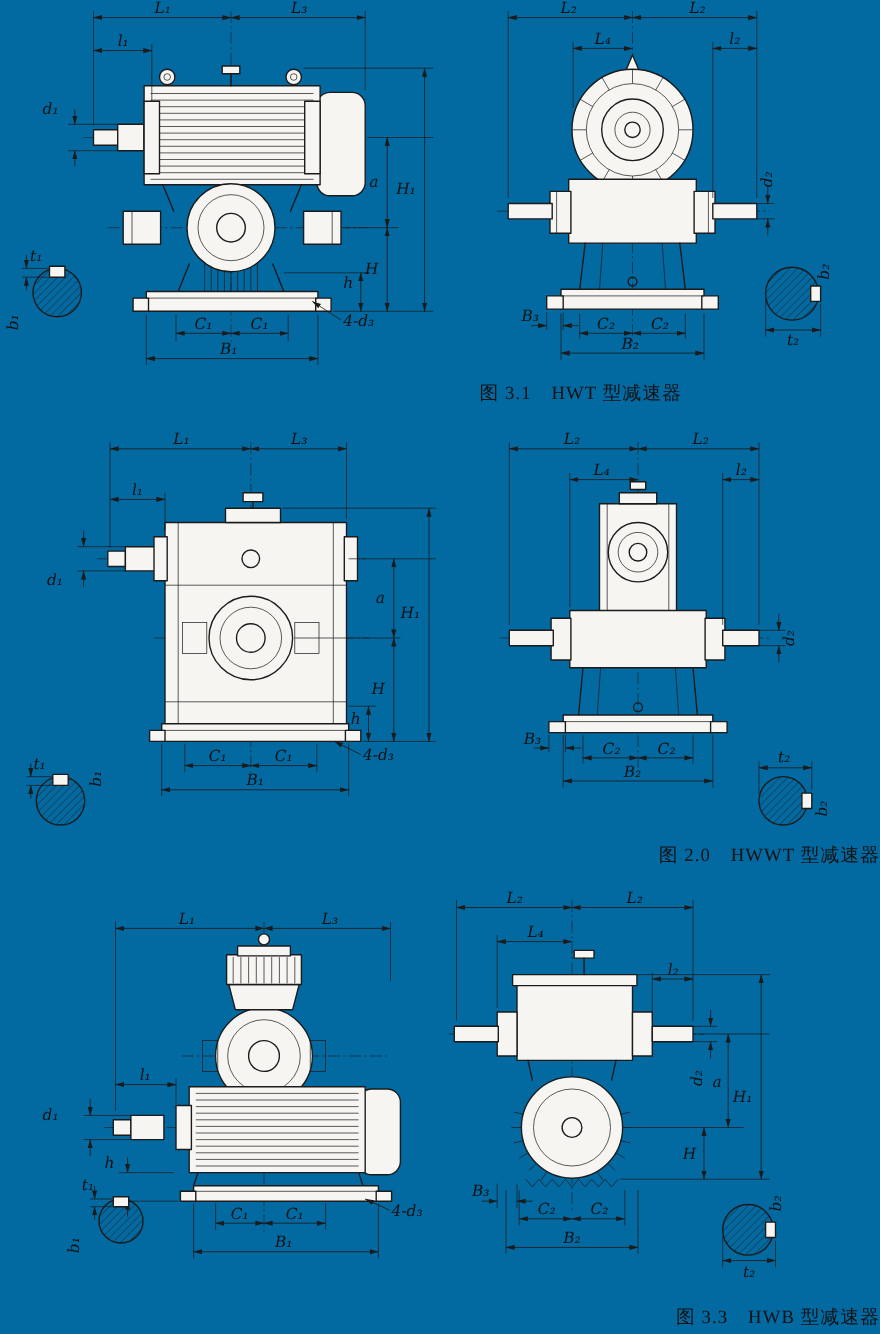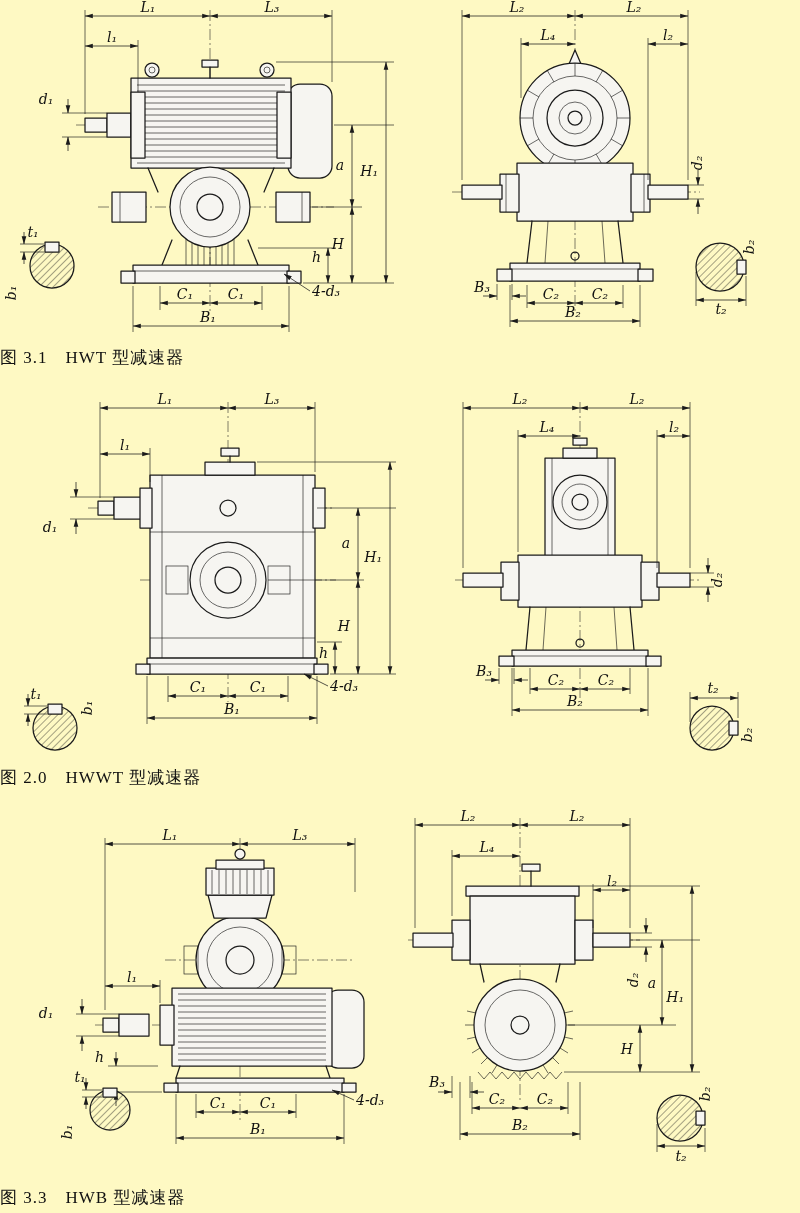--- a/index.html
+++ b/index.html
@@ -1,29 +1,29 @@
 <!DOCTYPE html>
 <html><head>
 <meta charset="utf-8">
 <style>
   html,body{margin:0;padding:0}
   body{background:#e8e6e0}
-  .page{position:relative;width:800px;height:1213px;background:#fef9c3;overflow:hidden;
+  .page{position:relative;width:800px;height:1213px;background:#0369a1;overflow:hidden;
         font-family:"DejaVu Serif","Liberation Serif",serif}
   svg.fig{position:absolute;left:0;display:block}
   .outl{fill:none;stroke:#1b1b1b;stroke-width:1.25;stroke-linejoin:round;stroke-linecap:round}
   .fill{fill:#f6f5f1;stroke:#1b1b1b;stroke-width:1.25;stroke-linejoin:round}
   .thin{fill:none;stroke:#1b1b1b;stroke-width:0.65}
   .cl{fill:none;stroke:#1b1b1b;stroke-width:0.55;stroke-dasharray:11 3 2 3}
   .ext{fill:none;stroke:#1b1b1b;stroke-width:0.65}
   .dima{fill:none;stroke:#1b1b1b;stroke-width:0.75;marker-start:url(#ar);marker-end:url(#ar)}
   .dime{fill:none;stroke:#1b1b1b;stroke-width:0.75;marker-end:url(#ar)}
   .hatchc{fill:url(#ht);stroke:#1b1b1b;stroke-width:1.25}
   text.lab{font:italic 14px "DejaVu Serif","Liberation Serif",serif;fill:#111}
-  .caption{position:absolute;text-align:left;color:#111;letter-spacing:1px;
+  .caption{position:absolute;text-align:right;color:#111;letter-spacing:1px;
            font:17px "Liberation Serif","DejaVu Serif",serif}
 </style>
 </head>
 <body>
 
 <div class="page">
 
 <svg width="0" height="0" style="position:absolute">
   <defs>
     <marker id="ar" viewBox="0 0 10 7" refX="9.5" refY="3.5" markerWidth="11" markerHeight="8" orient="auto-start-reverse">

